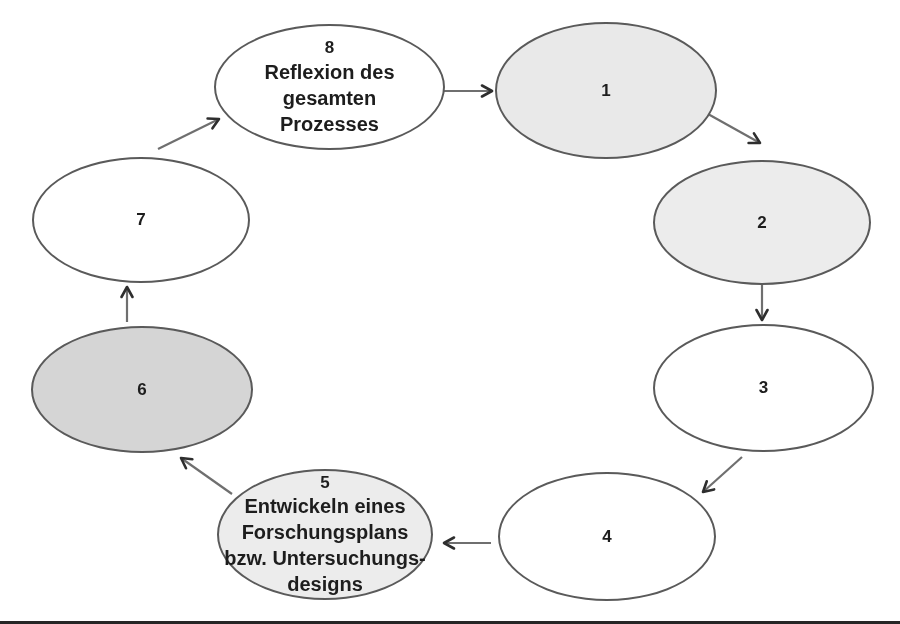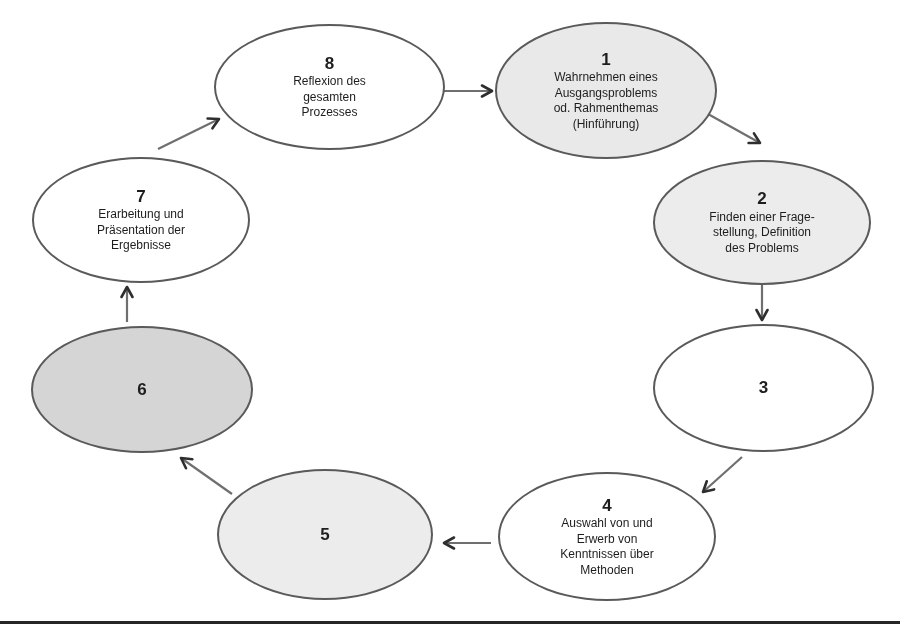--- a/index.html
+++ b/index.html
@@ -25,23 +25,24 @@
     text-align: center;
     box-sizing: border-box;
     color: #1d1d1d;
   }
   .node .num {
     font-weight: bold;
     font-size: 17px;
     line-height: 1.25;
   }
   .node .txt {
-    font-size: 12px;
+    font-size: 20px;
     line-height: 1.3;
     white-space: pre-line;
+    font-weight: bold;
   }
   
   .n1 { left: 495px; top: 22px;  width: 222px; height: 137px; }
   .n2 { left: 653px; top: 160px; width: 218px; height: 125px; }
   .n3 { left: 653px; top: 324px; width: 221px; height: 128px; }
   .n4 { left: 498px; top: 472px; width: 218px; height: 129px; }
   .n5 { left: 217px; top: 469px; width: 216px; height: 131px; }
   .n6 { left: 31px;  top: 326px; width: 222px; height: 127px; }
   .n7 { left: 32px;  top: 157px; width: 218px; height: 126px; }
   .n8 { left: 214px; top: 24px;  width: 231px; height: 126px; }
@@ -66,58 +67,48 @@
     <line x1="762" y1="284" x2="762" y2="320" stroke="#6f6f6f" stroke-width="2.2" marker-end="url(#head)"></line>
     <line x1="742" y1="457" x2="703" y2="492" stroke="#6f6f6f" stroke-width="2.2" marker-end="url(#head)"></line>
     <line x1="491" y1="543" x2="444" y2="543" stroke="#6f6f6f" stroke-width="2.2" marker-end="url(#head)"></line>
     <line x1="232" y1="494" x2="181" y2="458" stroke="#6f6f6f" stroke-width="2.2" marker-end="url(#head)"></line>
     <line x1="127" y1="322" x2="127" y2="287" stroke="#6f6f6f" stroke-width="2.2" marker-end="url(#head)"></line>
     <line x1="158" y1="149" x2="219" y2="119" stroke="#6f6f6f" stroke-width="2.2" marker-end="url(#head)"></line>
   </svg>
 
   <div class="node n1" style="background: rgb(233, 233, 233);">
     <div class="num">1</div>
-    <div class="txt">Wahrnehmen eines
-Ausgangsproblems
-od. Rahmenthemas
-(Hinführung)</div>
   </div>
 
   <div class="node n2" style="background: rgb(236, 236, 236);">
     <div class="num">2</div>
-    <div class="txt">Finden einer Frage-
-stellung, Definition
-des Problems</div>
   </div>
 
   <div class="node n3" style="background: rgb(255, 255, 255);">
     <div class="num">3</div>
   </div>
 
   <div class="node n4" style="background: rgb(255, 255, 255);">
     <div class="num">4</div>
-    <div class="txt">Auswahl von und
-Erwerb von
-Kenntnissen über
-Methoden</div>
   </div>
 
   <div class="node n5" style="background: rgb(236, 236, 236);">
     <div class="num">5</div>
+    <div class="txt">Entwickeln eines
+Forschungsplans
+bzw. Untersuchungs-
+designs</div>
   </div>
 
   <div class="node n6" style="background: rgb(213, 213, 213);">
     <div class="num">6</div>
   </div>
 
   <div class="node n7" style="background: rgb(255, 255, 255);">
     <div class="num">7</div>
-    <div class="txt">Erarbeitung und
-Präsentation der
-Ergebnisse</div>
   </div>
 
   <div class="node n8" style="background: rgb(255, 255, 255);">
     <div class="num">8</div>
     <div class="txt">Reflexion des
 gesamten
 Prozesses</div>
   </div>
 
   <div class="bottom-edge"></div>

